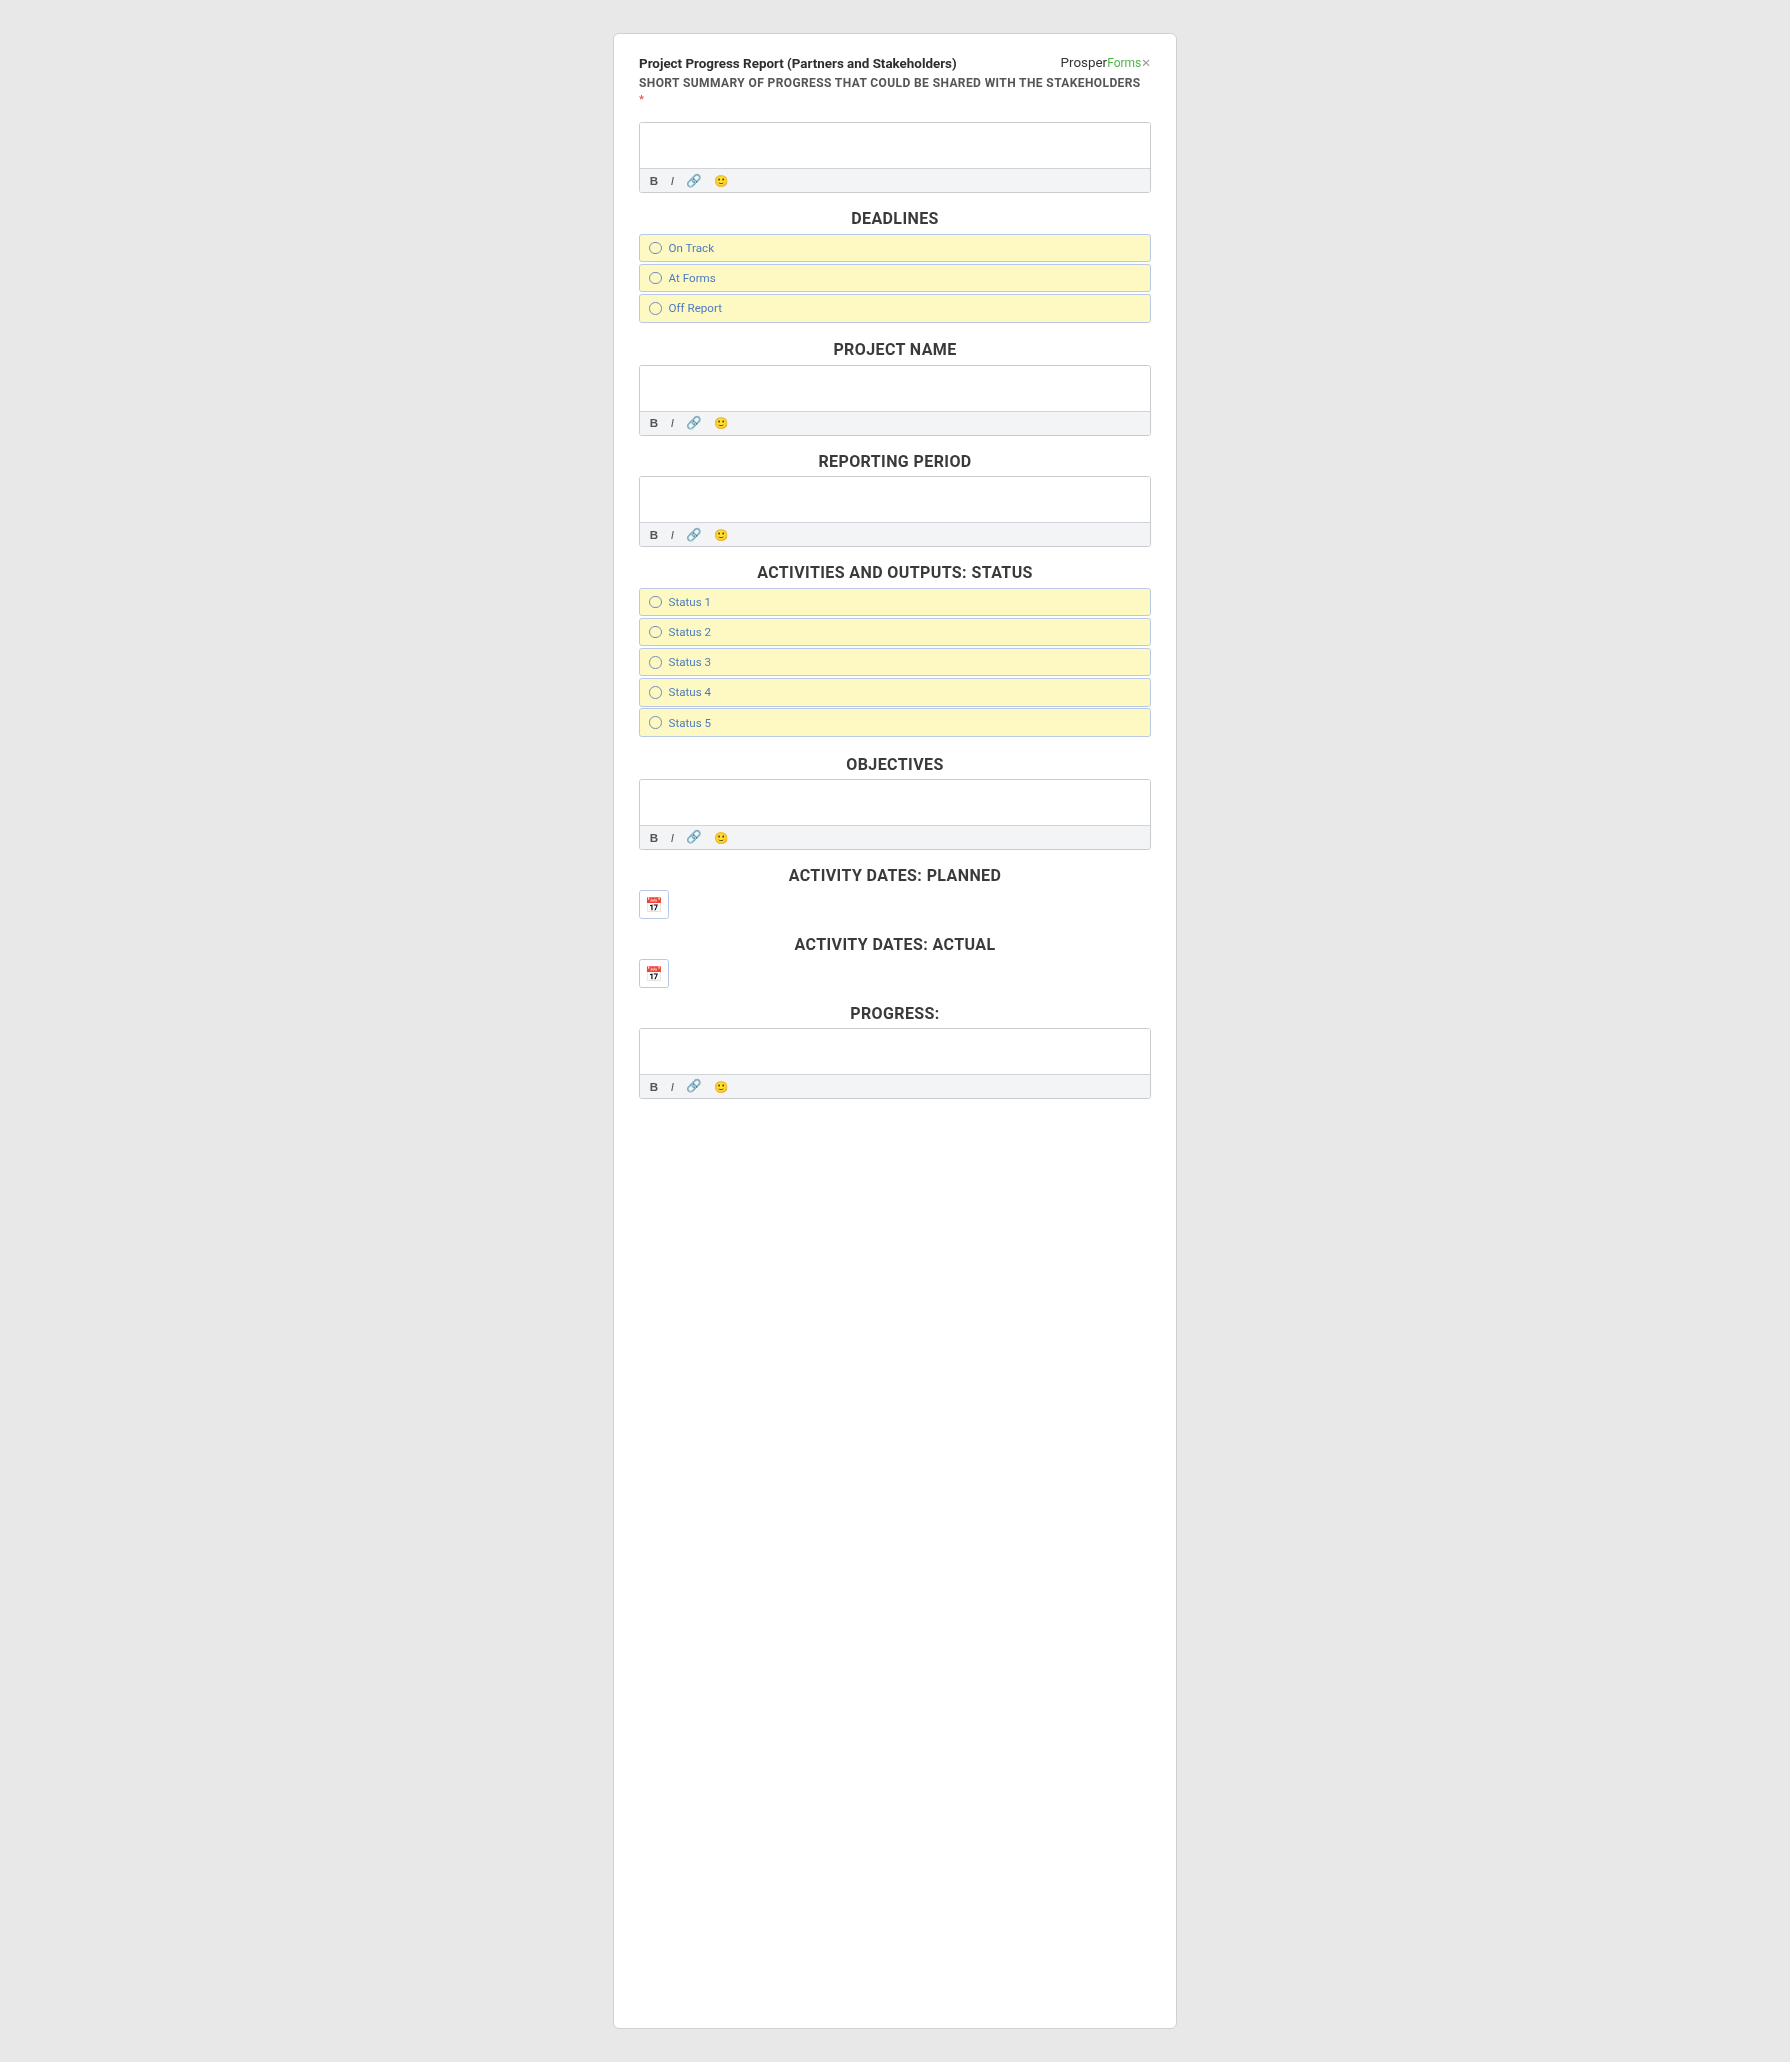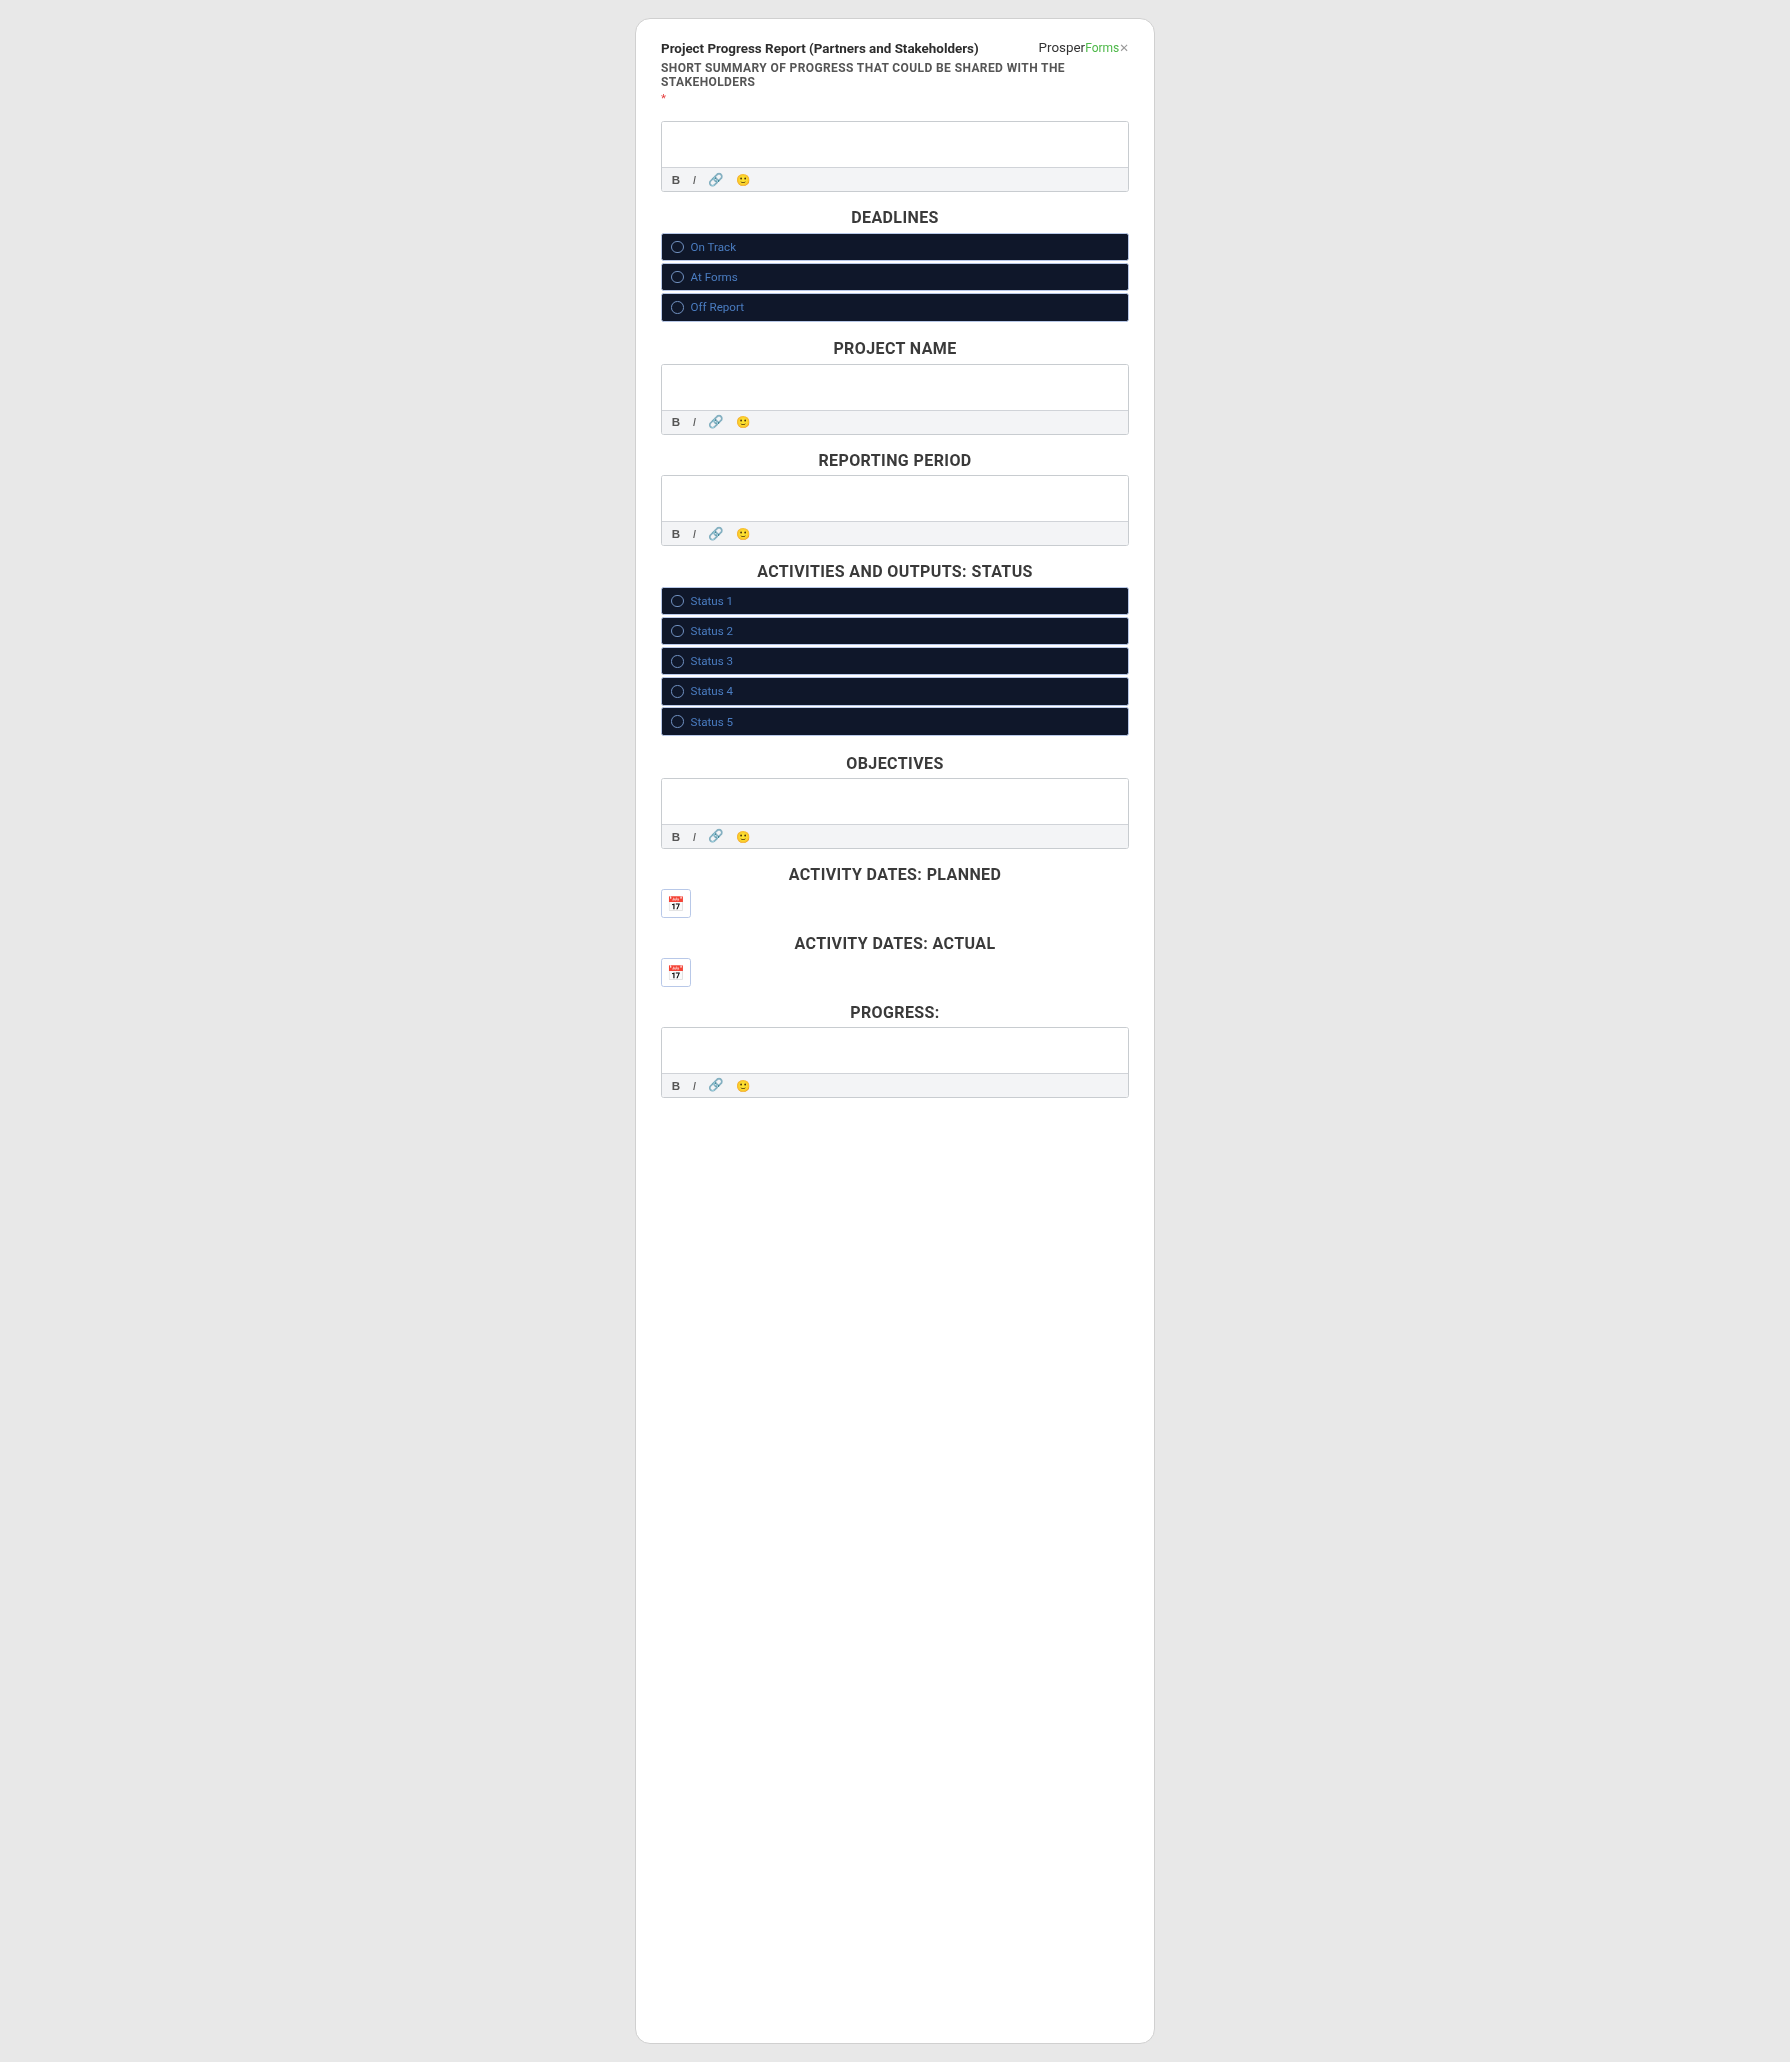--- a/index.html
+++ b/index.html
@@ -13,24 +13,24 @@
       font-family: -apple-system, BlinkMacSystemFont, 'Segoe UI', Roboto, Arial, sans-serif;
       min-height: 100vh;
       display: flex;
       justify-content: center;
       padding: 18px;
     }
 
     .form-container {
       background: #ffffff;
       border: 0.9px solid #d0d0d0;
-      border-radius: 15px;
-      width: 520px;
+      border-radius: 6px;
+      width: 564px;
       padding: 21.4px 25px 36px 25px;
-      margin: 0 auto;
+      margin: 15px auto;
     }
 
     .form-header {
       display: flex;
       justify-content: space-between;
       align-items: flex-start;
       margin-bottom: 3.6px;
     }
 
     .form-title {
@@ -154,21 +154,21 @@
       gap: 0;
     }
 
     .radio-option {
       display: flex;
       align-items: center;
       gap: 7.1px;
       border: 0.9px solid #b8c8e8;
       border-radius: 2.7px;
       padding: 6.2px 9px;
-      background: #0f172a;
+      background: #fef9c3;
       cursor: pointer;
       margin-bottom: 1.8px;
     }
 
     .radio-option input[type="radio"] {
       appearance: none;
       -webkit-appearance: none;
       width: 12.5px;
       height: 12.5px;
       border: 1.8px solid #7090c0;

